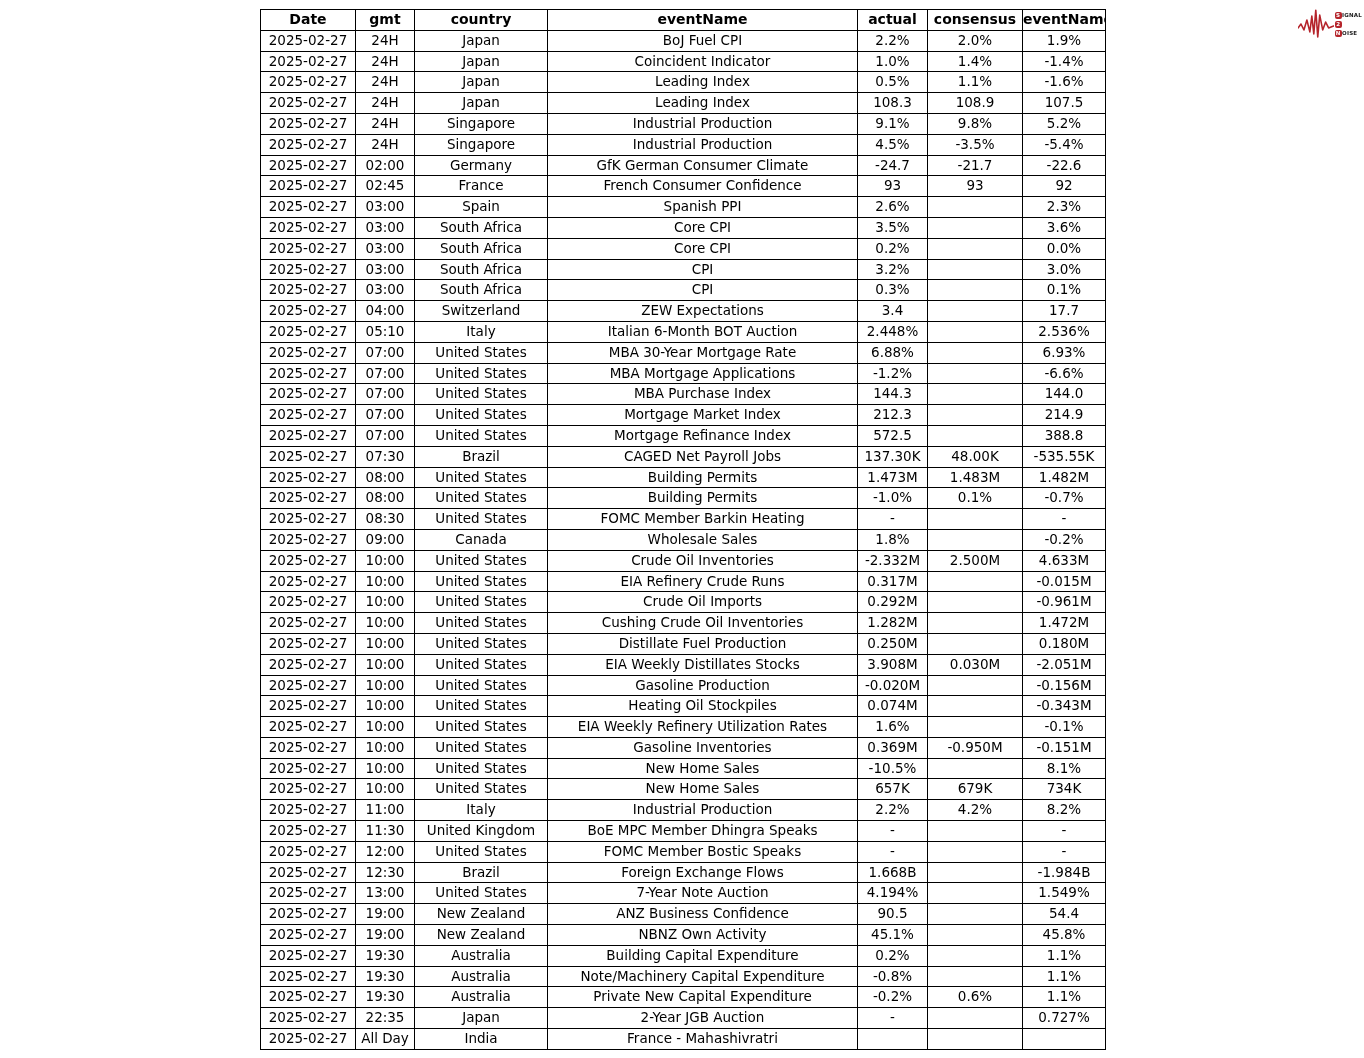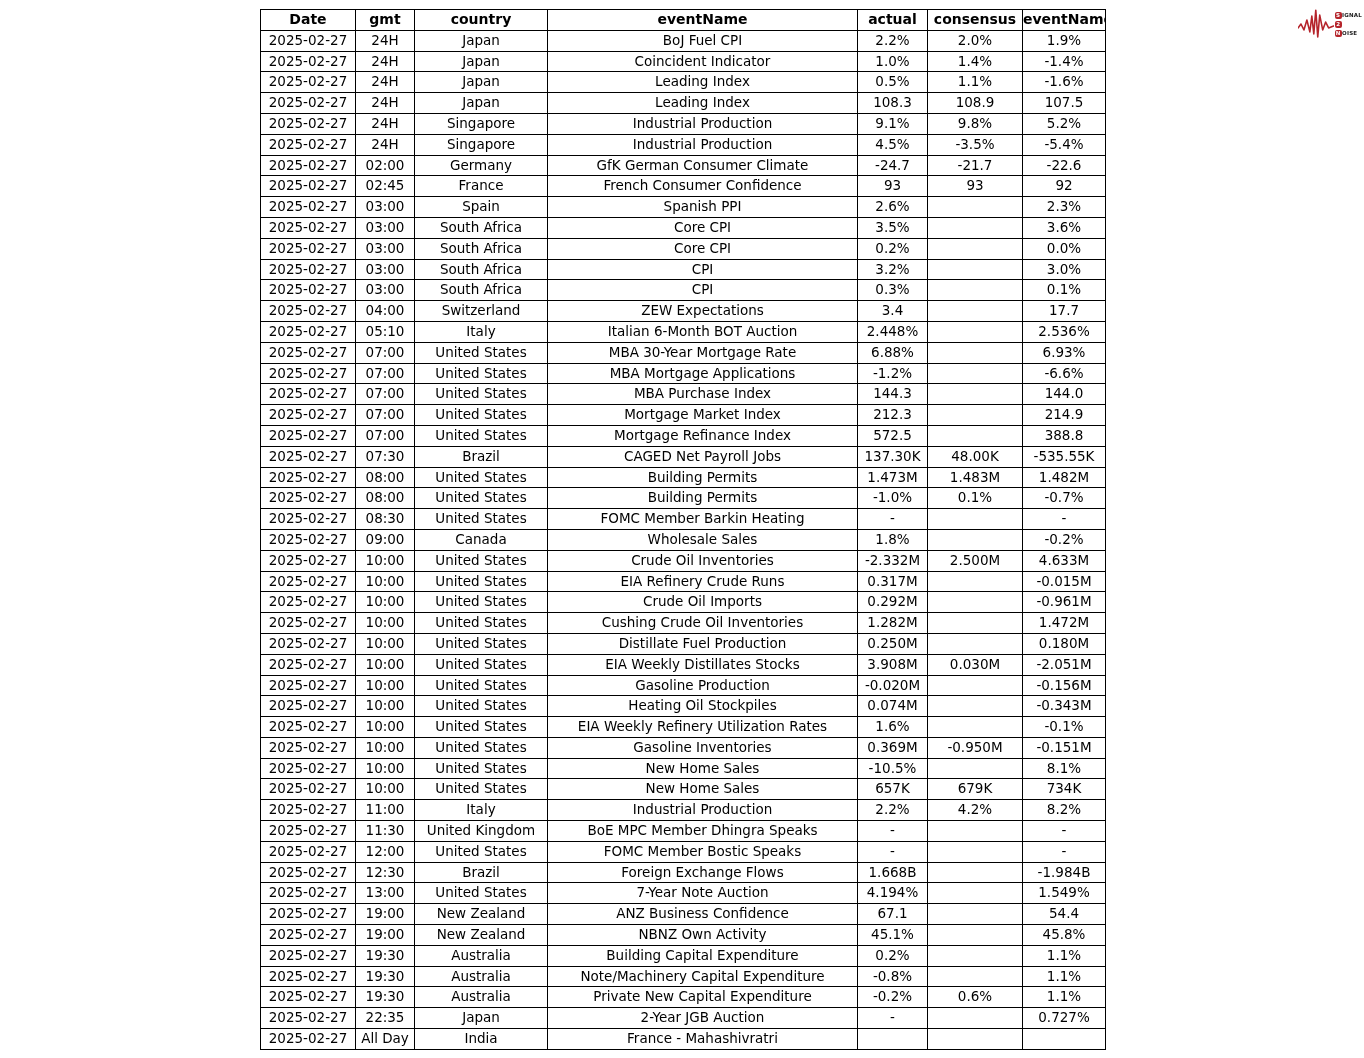--- a/index.html
+++ b/index.html
@@ -492,21 +492,21 @@
           <td>7-Year Note Auction</td>
           <td>4.194%</td>
           <td></td>
           <td>1.549%</td>
         </tr>
         <tr>
           <td>2025-02-27</td>
           <td>19:00</td>
           <td>New Zealand</td>
           <td>ANZ Business Confidence</td>
-          <td>67.1</td>
+          <td>90.5</td>
           <td></td>
           <td>54.4</td>
         </tr>
         <tr>
           <td>2025-02-27</td>
           <td>19:00</td>
           <td>New Zealand</td>
           <td>NBNZ Own Activity</td>
           <td>45.1%</td>
           <td></td>

